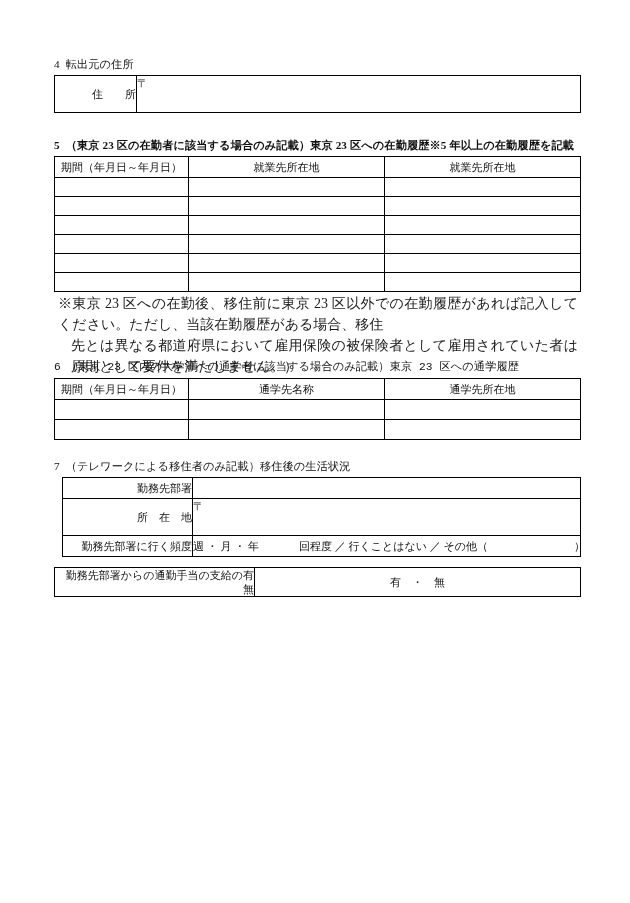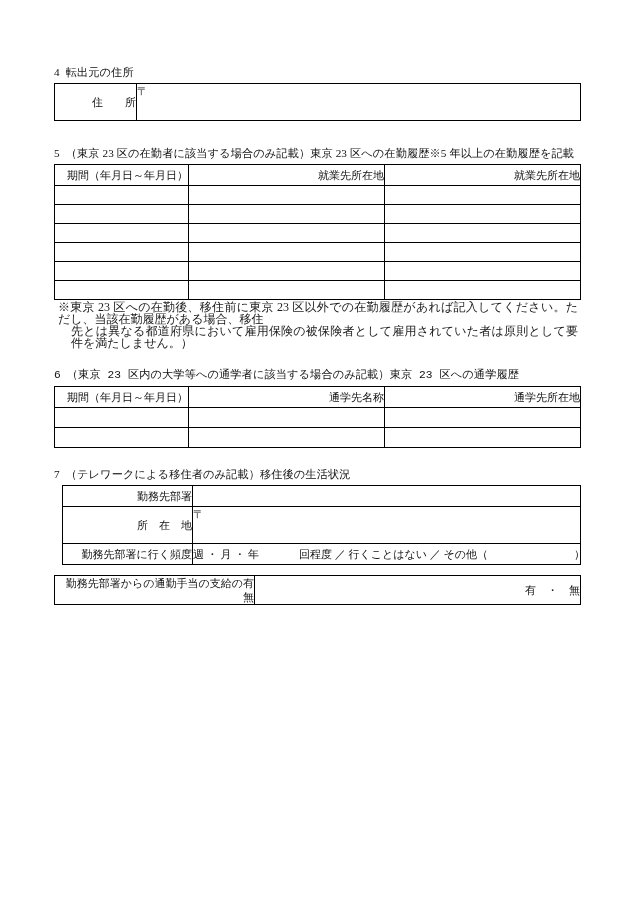--- a/index.html
+++ b/index.html
@@ -11,21 +11,21 @@
     width: 630px;
     height: 903px;
     font-family: "Liberation Serif", "DejaVu Serif", serif;
     color: #1a1a1a;
     position: relative;
     overflow: hidden;
   }
 
   .page {
     position: absolute;
-    left: 0; top: 8px;
+    left: 0; top: 0;
     width: 630px;
     height: 789px;
   }
 
   
   .sec-heading {
     position: absolute;
     left: 54px;
     font-size: 11.2px;
     line-height: 14px;
@@ -58,38 +58,38 @@
     border-top-color: #000;
     border-bottom-color: #000;
   }
 
   .lbl {
     background: #f7f7f7;
     text-align: right;
     vertical-align: middle;
   }
   .ctr {
-    text-align: right;
+    text-align: center;
     vertical-align: middle;
   }
   .lead {
     vertical-align: top;
     padding: 3px 0 0 5px;
     text-align: left;
   }
   .postal {
     font-size: 11px;
     line-height: 12px;
   }
 
   
   .footnote {
     position: absolute;
-    font-size: 12px;
-    line-height: 12px;
+    font-size: 14px;
+    line-height: 21px;
     color: #1a1a1a;
     text-align: justify;
   }
   .footnote p {
     margin: 0;
     text-indent: 0;
     padding-left: 13px;
   }
   .footnote p:first-child {
     padding-left: 0;
@@ -120,21 +120,21 @@
     <tbody>
       <tr>
         <td class="lbl" style="height:36px;">住　　所</td>
         <td class="lead">
           <span class="postal">〒</span>
         </td>
       </tr>
     </tbody>
   </table>
 
-  <div class="sec-heading" style="top:138px;">
+  <div class="sec-heading" style="top:138px;font-weight:bold;">
     <span class="num">5</span><span>（東京 23 区の在勤者に該当する場合のみ記載）東京 23 区への在勤履歴※5 年以上の在勤履歴を記載</span>
   </div>
 
   <table class="form" style="left:54px; top:156px; width:526px;">
     <colgroup>
         <col style="width:134px">
         <col style="width:196px">
         <col style="width:196px">
       </colgroup>
     <thead>

